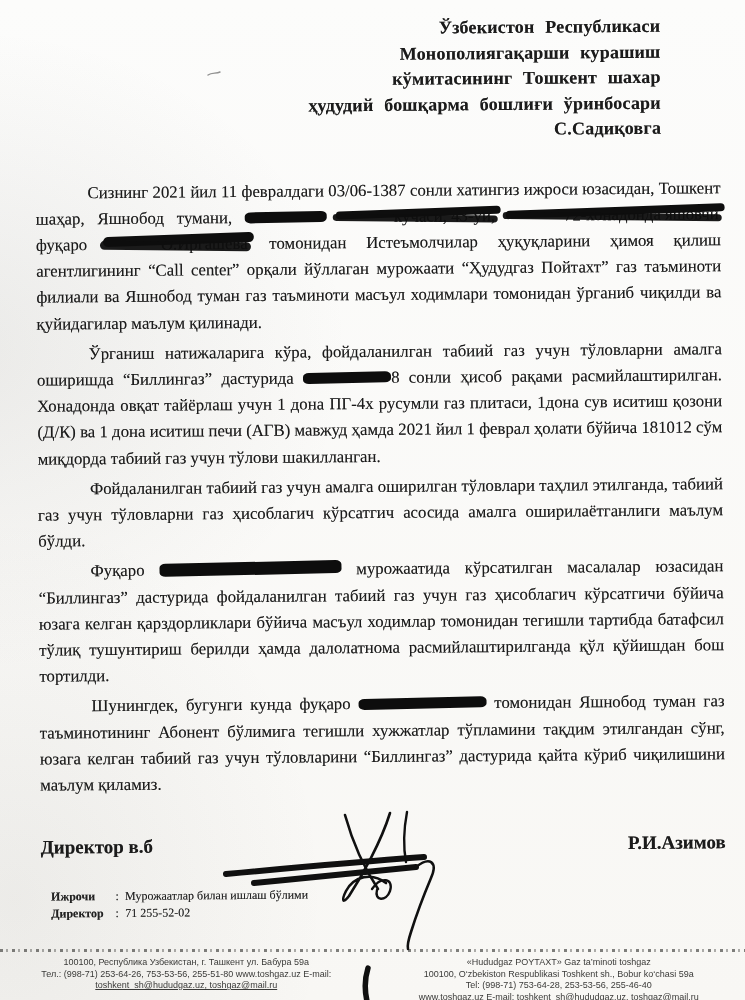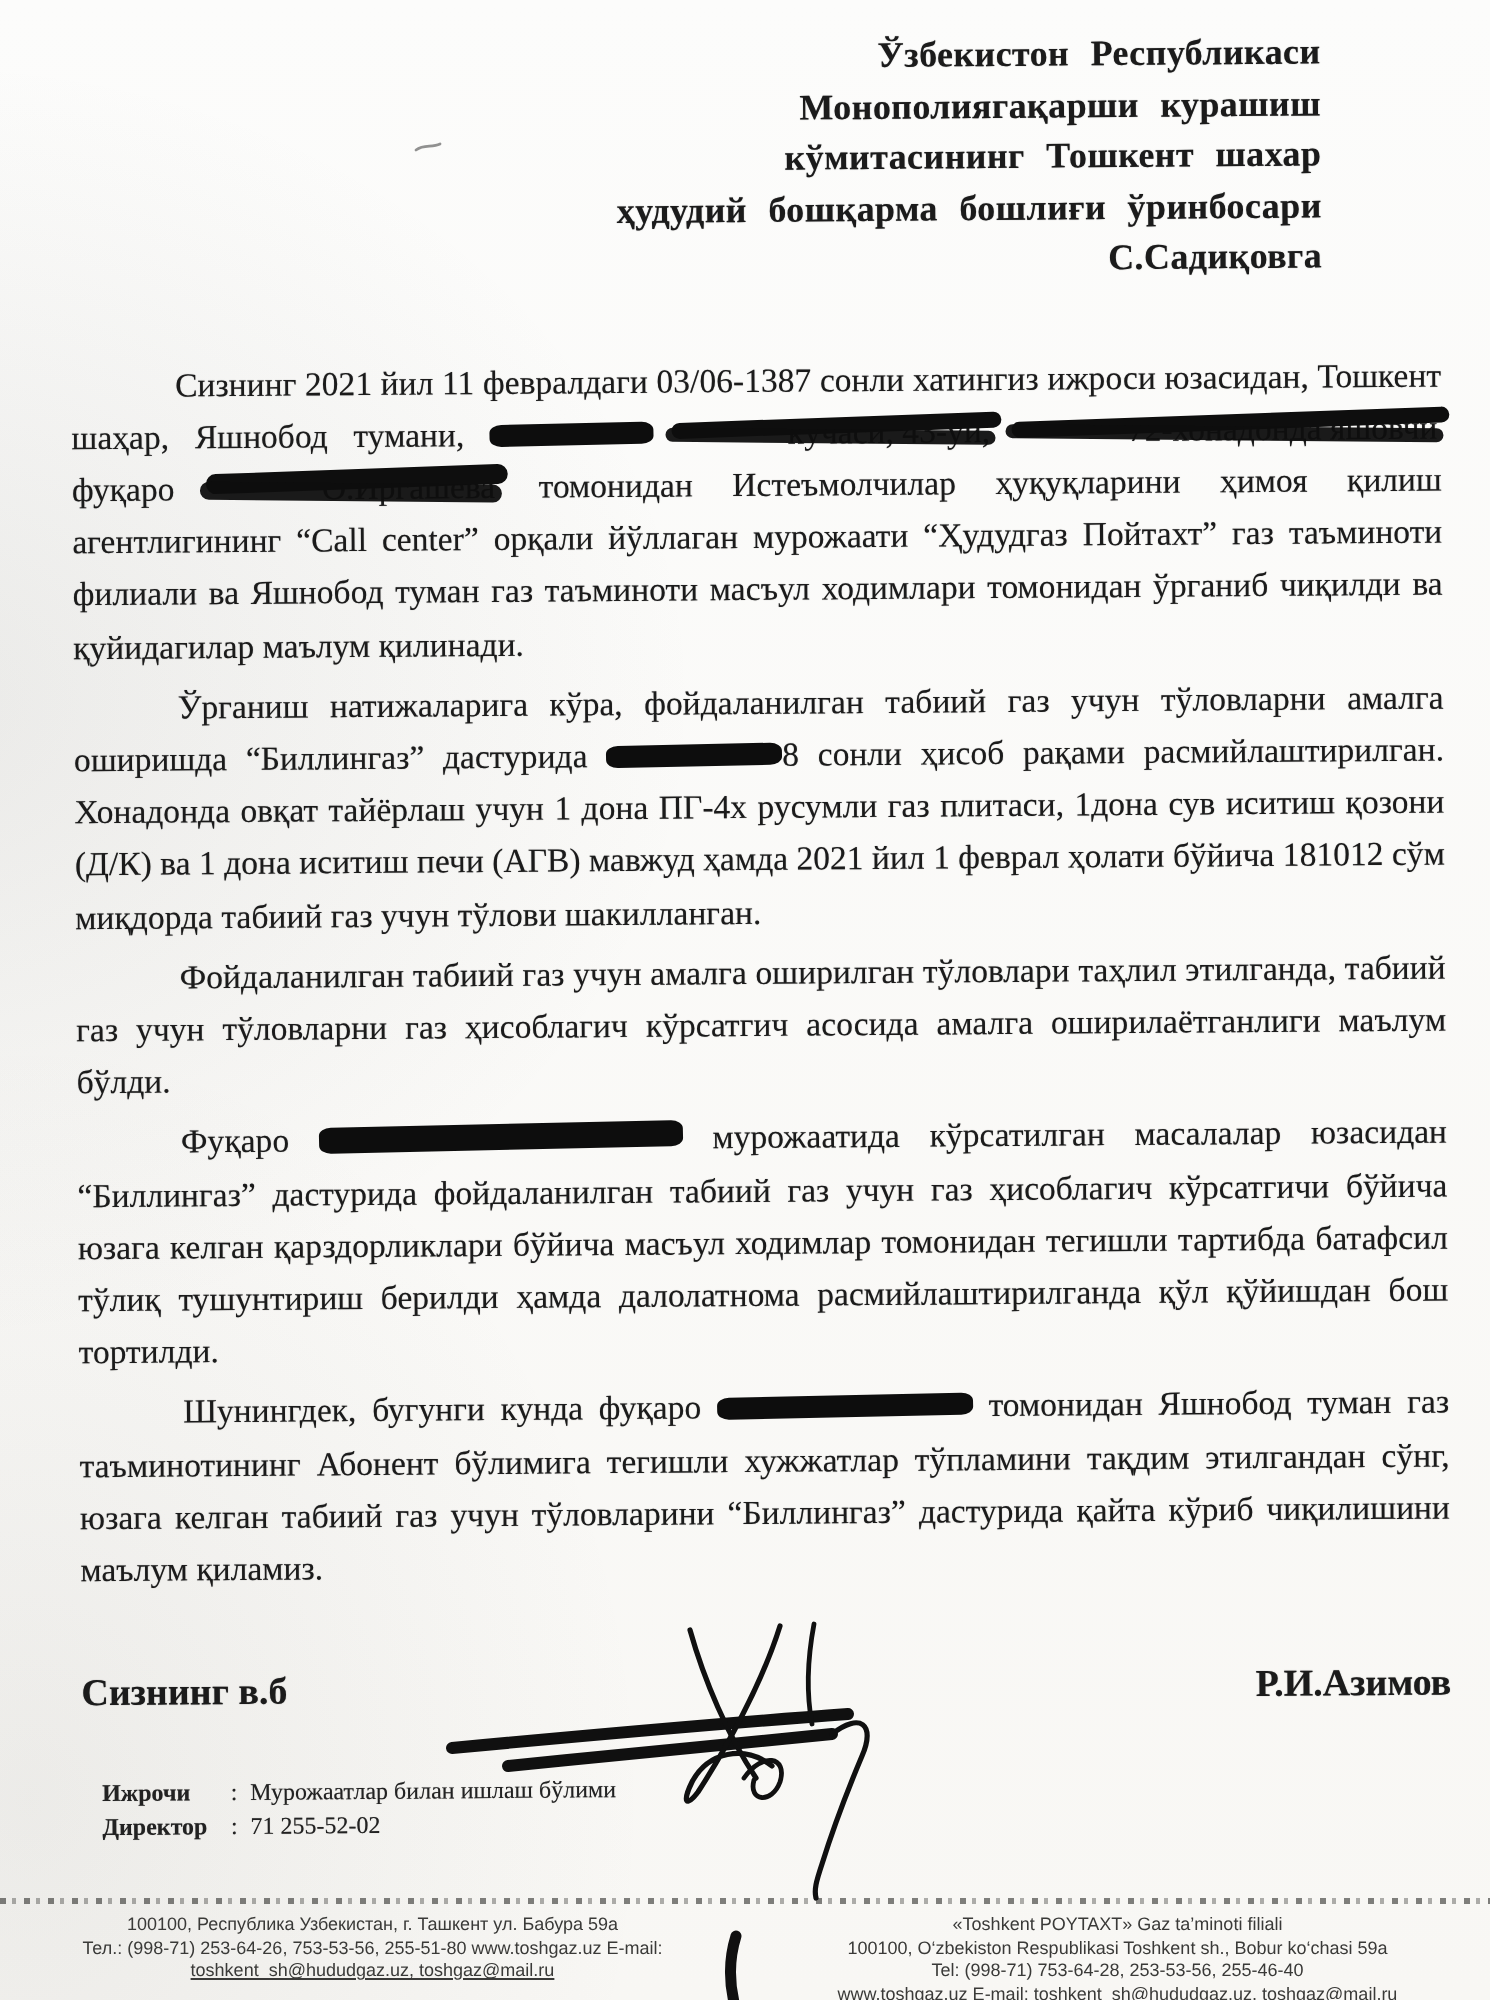--- a/index.html
+++ b/index.html
@@ -89,21 +89,21 @@
       <p><span>Ўрганиш натижаларига кўра, фойдаланилган табиий газ учун тўловларни амалга оширишда “Биллингаз” дастурида </span><span class="bar" style="width:88px"></span><span>8 сонли ҳисоб рақами расмийлаштирилган. Хонадонда овқат тайёрлаш учун 1 дона ПГ-4х русумли газ плитаси, 1дона сув иситиш қозони (Д/К) ва 1 дона иситиш печи (АГВ) мавжуд ҳамда 2021 йил 1 феврал ҳолати бўйича 181012 сўм миқдорда табиий газ учун тўлови шакилланган.</span></p>
 
       <p>Фойдаланилган табиий газ учун амалга оширилган тўловлари таҳлил этилганда, табиий газ учун тўловларни газ ҳисоблагич кўрсатгич асосида амалга оширилаётганлиги маълум бўлди.</p>
 
       <p><span>Фуқаро </span><span class="bar" style="width:182px;height:13px"></span><span> мурожаатида  кўрсатилган масалалар юзасидан “Биллингаз” дастурида фойдаланилган табиий газ учун газ ҳисоблагич кўрсатгичи бўйича юзага келган қарздорликлари  бўйича масъул ходимлар томонидан тегишли тартибда батафсил тўлиқ тушунтириш берилди ҳамда далолатнома расмийлаштирилганда қўл қўйишдан бош тортилди.</span></p>
 
       <p><span>Шунингдек, бугунги кунда  фуқаро </span><span class="bar" style="width:128px"></span><span> томонидан Яшнобод туман газ таъминотининг Абонент  бўлимига тегишли хужжатлар тўпламини тақдим этилгандан сўнг, юзага келган табиий газ учун тўловларини “Биллингаз” дастурида қайта кўриб чиқилишини  маълум қиламиз.</span></p>
     </div>
 
     <div class="sig-row">
-      <span>Сизнинг в.б</span>
+      <span>Директор в.б</span>
       <span>Р.И.Азимов</span>
     </div>
 
     <div class="executor">
       <div class="row">
         <span class="lab">Ижрочи</span>
         <span class="sep">:</span>
         <span>Мурожаатлар билан ишлаш бўлими</span>
       </div>
       <div class="row">
@@ -117,21 +117,21 @@
 
   <div class="footer-sep"></div>
 
   <div class="footer">
     <div class="col">
       <div>100100, Республика Узбекистан, г. Ташкент ул. Бабура 59а</div>
       <div>Тел.: (998-71) 253-64-26, 753-53-56, 255-51-80 www.toshgaz.uz E-mail:</div>
       <div class="l4">toshkent_sh@hududgaz.uz, toshgaz@mail.ru</div>
     </div>
     <div class="col">
-      <div>«Toshkent POYTAXT» Gaz ta’minoti filiali</div>
+      <div>«Hududgaz POYTAXT» Gaz ta’minoti toshgaz</div>
       <div>100100, O‘zbekiston Respublikasi Toshkent sh., Bobur ko‘chasi 59a</div>
       <div>Tel: (998-71) 753-64-28, 253-53-56, 255-46-40</div>
       <div class="l4">www.toshgaz.uz E-mail: toshkent_sh@hududgaz.uz, toshgaz@mail.ru</div>
     </div>
   </div>
 
   <svg class="ink" width="745" height="1000" viewBox="0 0 745 1000">
     <g fill="none" stroke="#101010" stroke-linecap="round">
 
       <path d="M226 858 C 290 852, 370 845, 424 841" stroke-width="6"></path>

